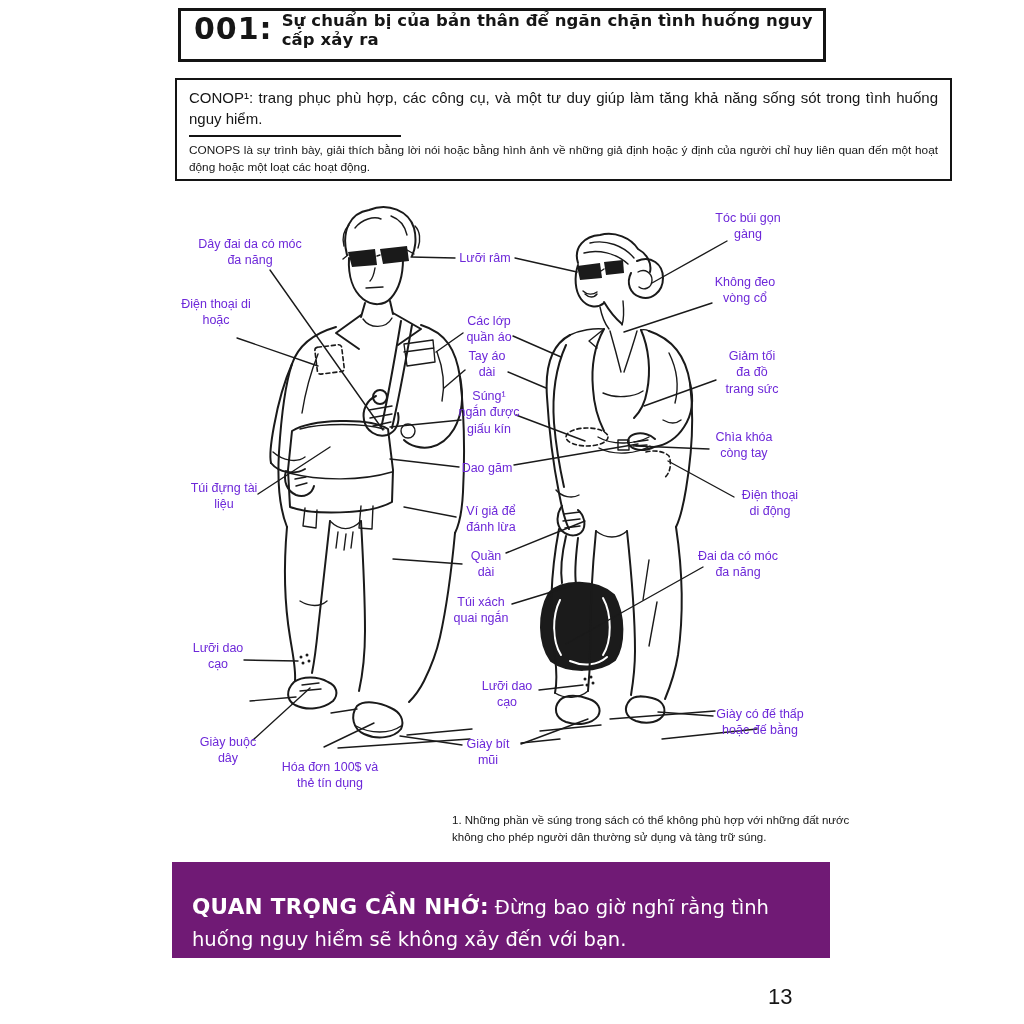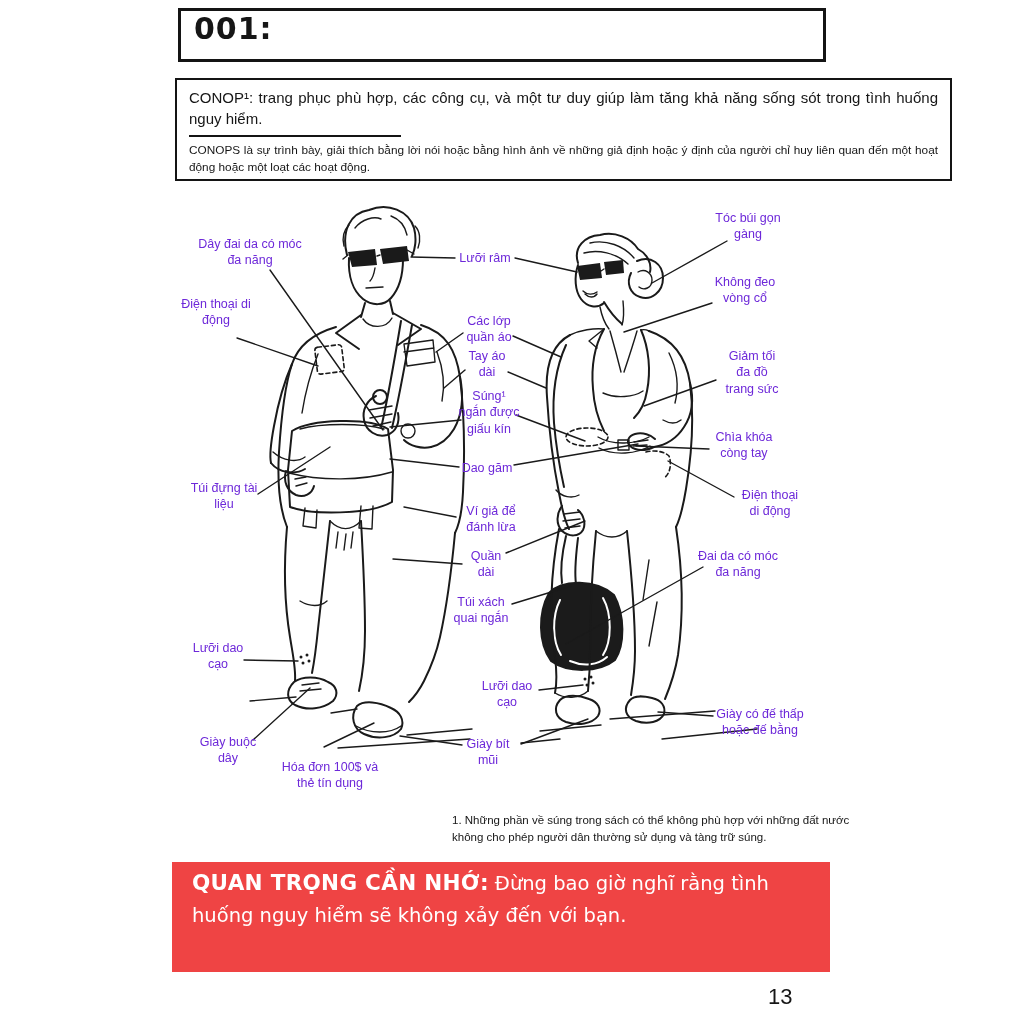--- a/index.html
+++ b/index.html
@@ -49,40 +49,41 @@
     white-space:pre-line;text-align:center;
     font-size:12.5px;line-height:1.3;color:#6d28d9;
   }
   
   .footnote{
     position:absolute;left:452px;top:812px;width:414px;
     font-size:11.5px;line-height:1.45;text-align:left;
   }
   
   .key-box{
-    position:absolute;left:172px;top:862px;width:658px;height:110px;
-    background:#ef4444;color:#ffffff;box-sizing:border-box;
-    padding:4px 22px 0 20px;
+    position:absolute;left:172px;top:862px;width:658px;height:96px;
+    background:#701a75;color:#ffffff;box-sizing:border-box;
+    padding:28px 22px 0 20px;
   }
   .key-text{line-height:1.6;}
   .key-heading{
     font-family:"DejaVu Sans",sans-serif;font-weight:700;font-size:21.5px;
     letter-spacing:0.3px;margin-right:6px;
   }
   .key-body{font-family:"DejaVu Sans",sans-serif;font-weight:400;font-size:19.5px;}
   
   .page-num{position:absolute;left:768px;top:984px;font-size:22px;}
 </style>
 </head>
 <body>
 
 <div class="page">
 
   <div class="header-box">
     <span class="header-num">001:</span>
+    <span class="header-title">Sự chuẩn bị của bản thân để ngăn chặn tình huống nguy cấp xảy ra</span>
   </div>
 
   <div class="conop-box">
     <div class="conop-def">CONOP¹: trang phục phù hợp, các công cụ, và một tư duy giúp làm tăng khả năng sống sót trong tình huống nguy hiểm.</div>
     <hr class="conop-divider">
     <div class="conop-note">CONOPS là sự trình bày, giải thích bằng lời nói hoặc bằng hình ảnh về những giả định hoặc ý định của người chỉ huy liên quan đến một hoạt động hoặc một loạt các hoạt động.</div>
   </div>
 
   <svg class="illustration" viewBox="0 0 1024 1024" aria-hidden="true">
 
@@ -266,21 +267,21 @@
       <path class="leader" d="M734,497 L668,461"></path>
       <path class="leader" d="M703,567 L566,644"></path>
       <path class="leader" d="M713,716 L658,712"></path>
     </g>
   </svg>
 
   <div>
     <div class="lbl" style="left:250px;top:252px">Dây đai da có móc
 đa năng</div>
     <div class="lbl" style="left:216px;top:312px">Điện thoại di
-động</div>
+hoặc</div>
     <div class="lbl" style="left:224px;top:496px">Túi đựng tài
 liệu</div>
     <div class="lbl" style="left:218px;top:656px">Lưỡi dao
 cạo</div>
     <div class="lbl" style="left:228px;top:750px">Giày buộc
 dây</div>
     <div class="lbl" style="left:330px;top:775px">Hóa đơn 100$ và
 thẻ tín dụng</div>
     <div class="lbl" style="left:485px;top:258px">Lưỡi râm</div>
     <div class="lbl" style="left:489px;top:329px">Các lớp

